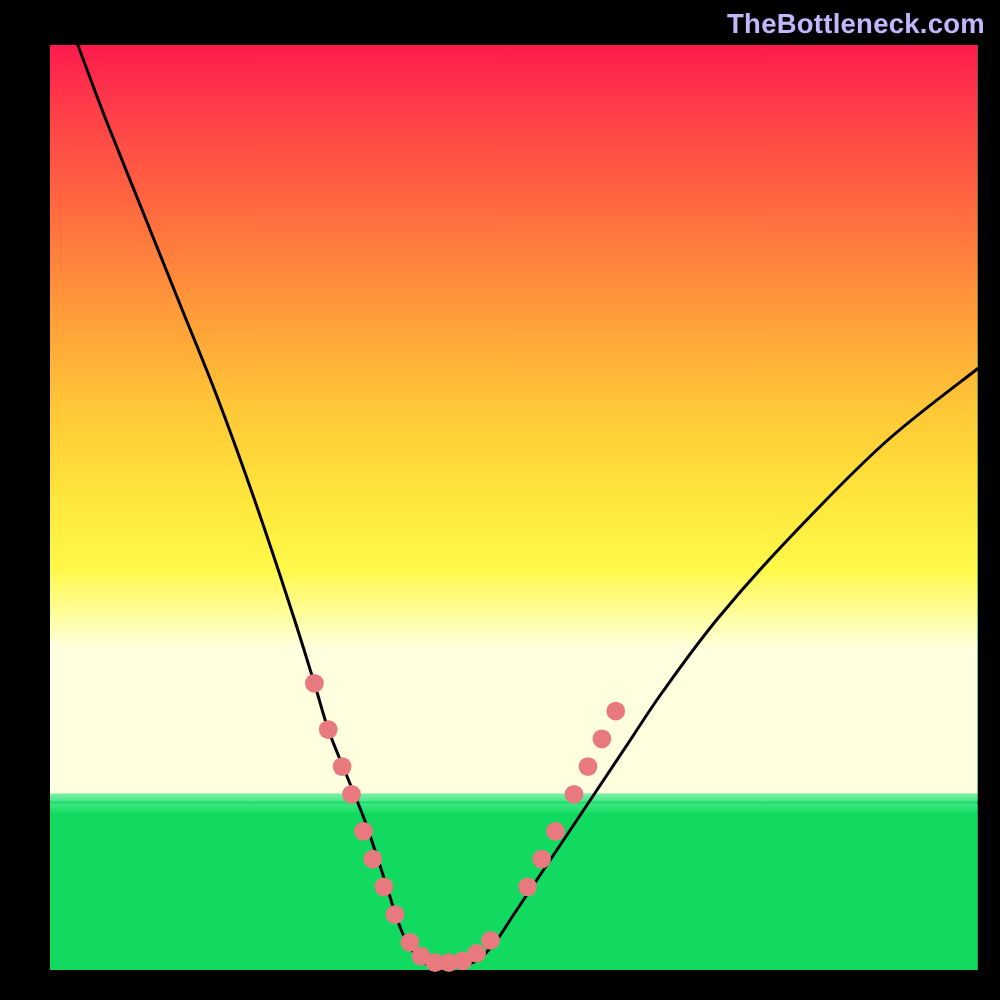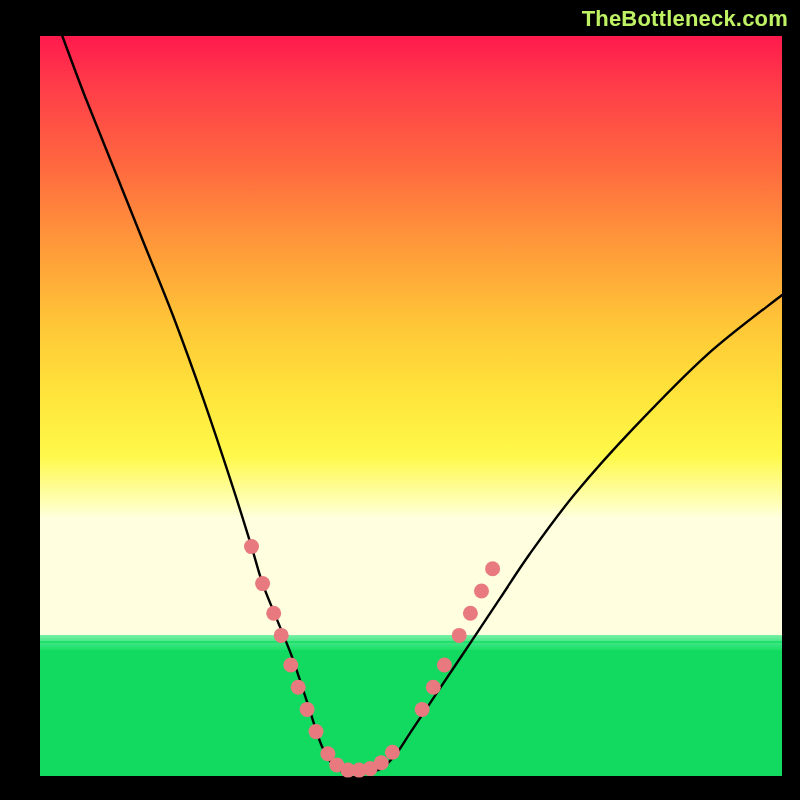--- a/index.html
+++ b/index.html
@@ -17,21 +17,21 @@
     height: 800px;
     background: #000;
     box-sizing: border-box;
   }
   .watermark {
     position: absolute;
     top: 6px;
     right: 12px;
     font-size: 22px;
     font-weight: 600;
-    color: #bef264;
+    color: #c4b5fd;
     letter-spacing: 0.2px;
     user-select: none;
   }
   .plot-area {
     position: absolute;
     left: 40px;
     top: 36px;
     width: 742px;
     height: 740px;
   }

